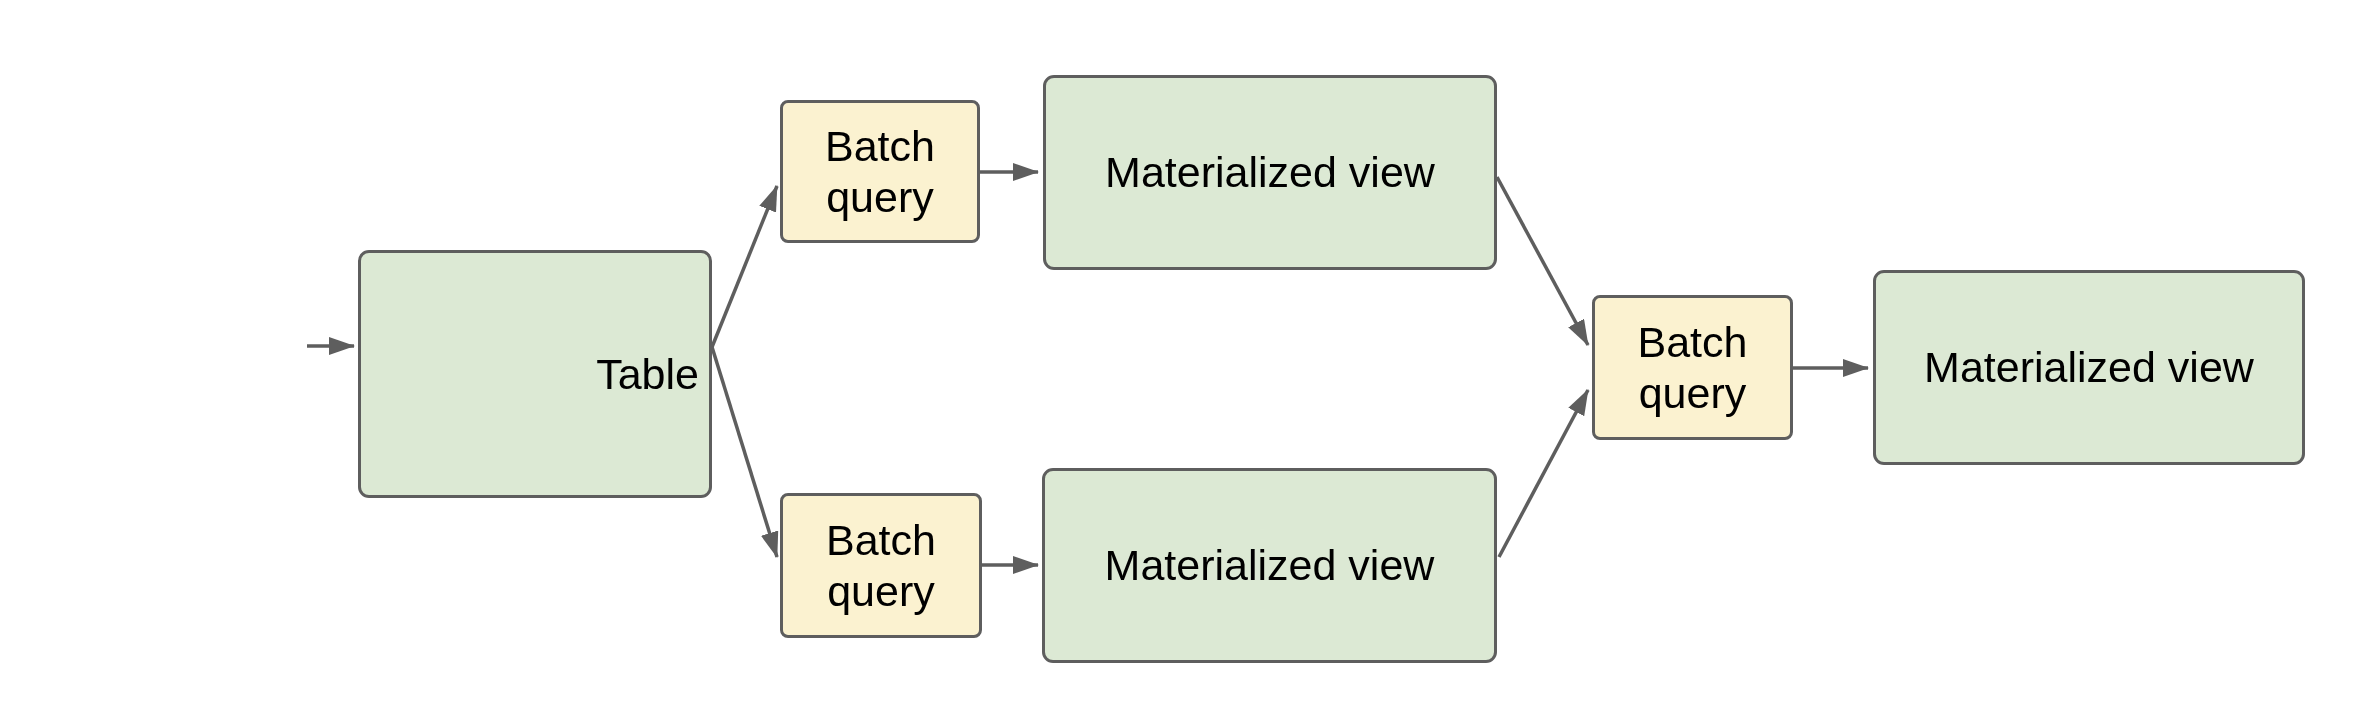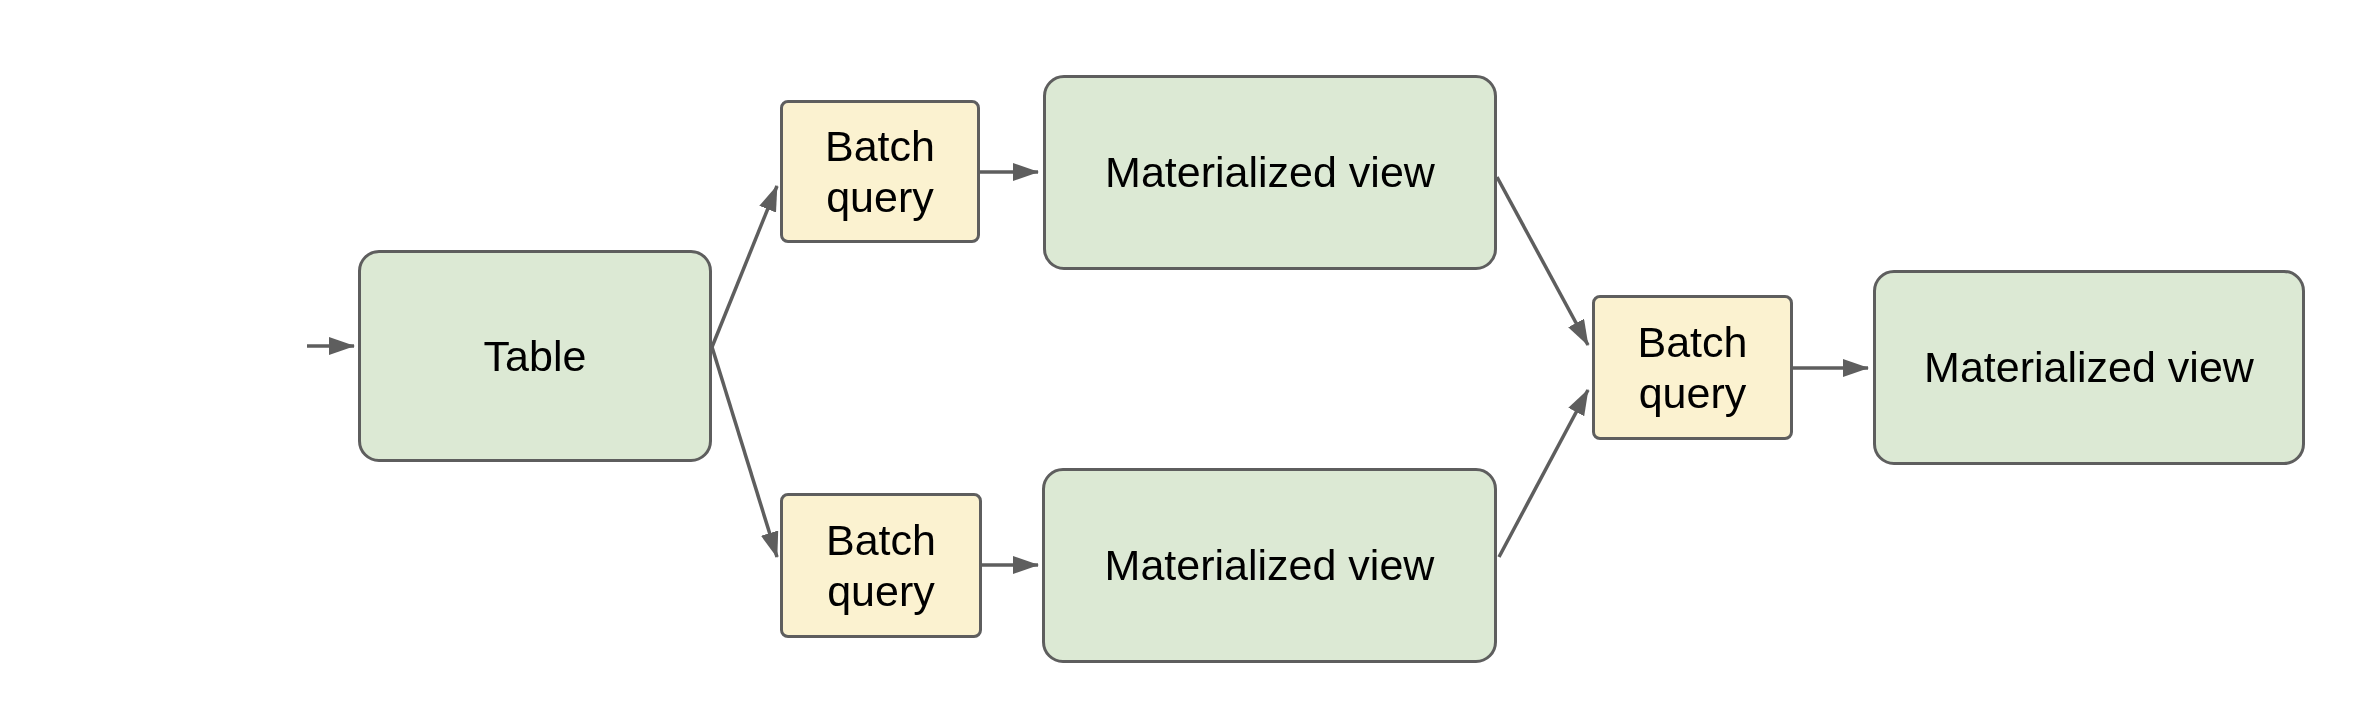--- a/index.html
+++ b/index.html
@@ -43,21 +43,21 @@
     padding: 4px 10px;
   }
   .node.rect {
     background: var(--query-fill, #fbf2d0);
     border: 3px solid var(--query-border, #5e5e5e);
     border-radius: 8px;
   }
   .node.rounded {
     background: var(--data-fill, #dce9d4);
     border: 3px solid var(--data-border, #5e5e5e);
-    border-radius: 21px;
+    border-radius: 11px;
   }
 </style>
 </head>
 <body>
 
 <div class="canvas">
 
   <svg class="edges" viewBox="0 0 2370 720" xmlns="http://www.w3.org/2000/svg">
     <defs>
       <marker id="arrowhead" markerUnits="userSpaceOnUse" markerWidth="28" markerHeight="20" refX="25" refY="9" orient="auto">
@@ -68,21 +68,21 @@
     <line x1="712" y1="347" x2="777" y2="186" marker-end="url(#arrowhead)"></line>
     <line x1="712" y1="347" x2="777" y2="557" marker-end="url(#arrowhead)"></line>
     <line x1="980" y1="172" x2="1038" y2="172" marker-end="url(#arrowhead)"></line>
     <line x1="982" y1="565" x2="1038" y2="565" marker-end="url(#arrowhead)"></line>
     <line x1="1497" y1="177" x2="1588" y2="345" marker-end="url(#arrowhead)"></line>
     <line x1="1499" y1="557" x2="1588" y2="390" marker-end="url(#arrowhead)"></line>
     <line x1="1793" y1="368" x2="1868" y2="368" marker-end="url(#arrowhead)"></line>
   </svg>
 
 
-  <div class="node rounded" style="left:358px; top:250px; width:354px; height:212px;">
+  <div class="node rounded" style="left:358px; top:250px; width:354px; height:248px;justify-content:flex-end;">
     <span>Table</span>
   </div>
 
   <div class="node rect" style="left:780px; top:100px; width:200px; height:143px;">
     <span>Batch query</span>
   </div>
 
   <div class="node rounded" style="left:1043px; top:75px; width:454px; height:195px;">
     <span>Materialized view</span>
   </div>

